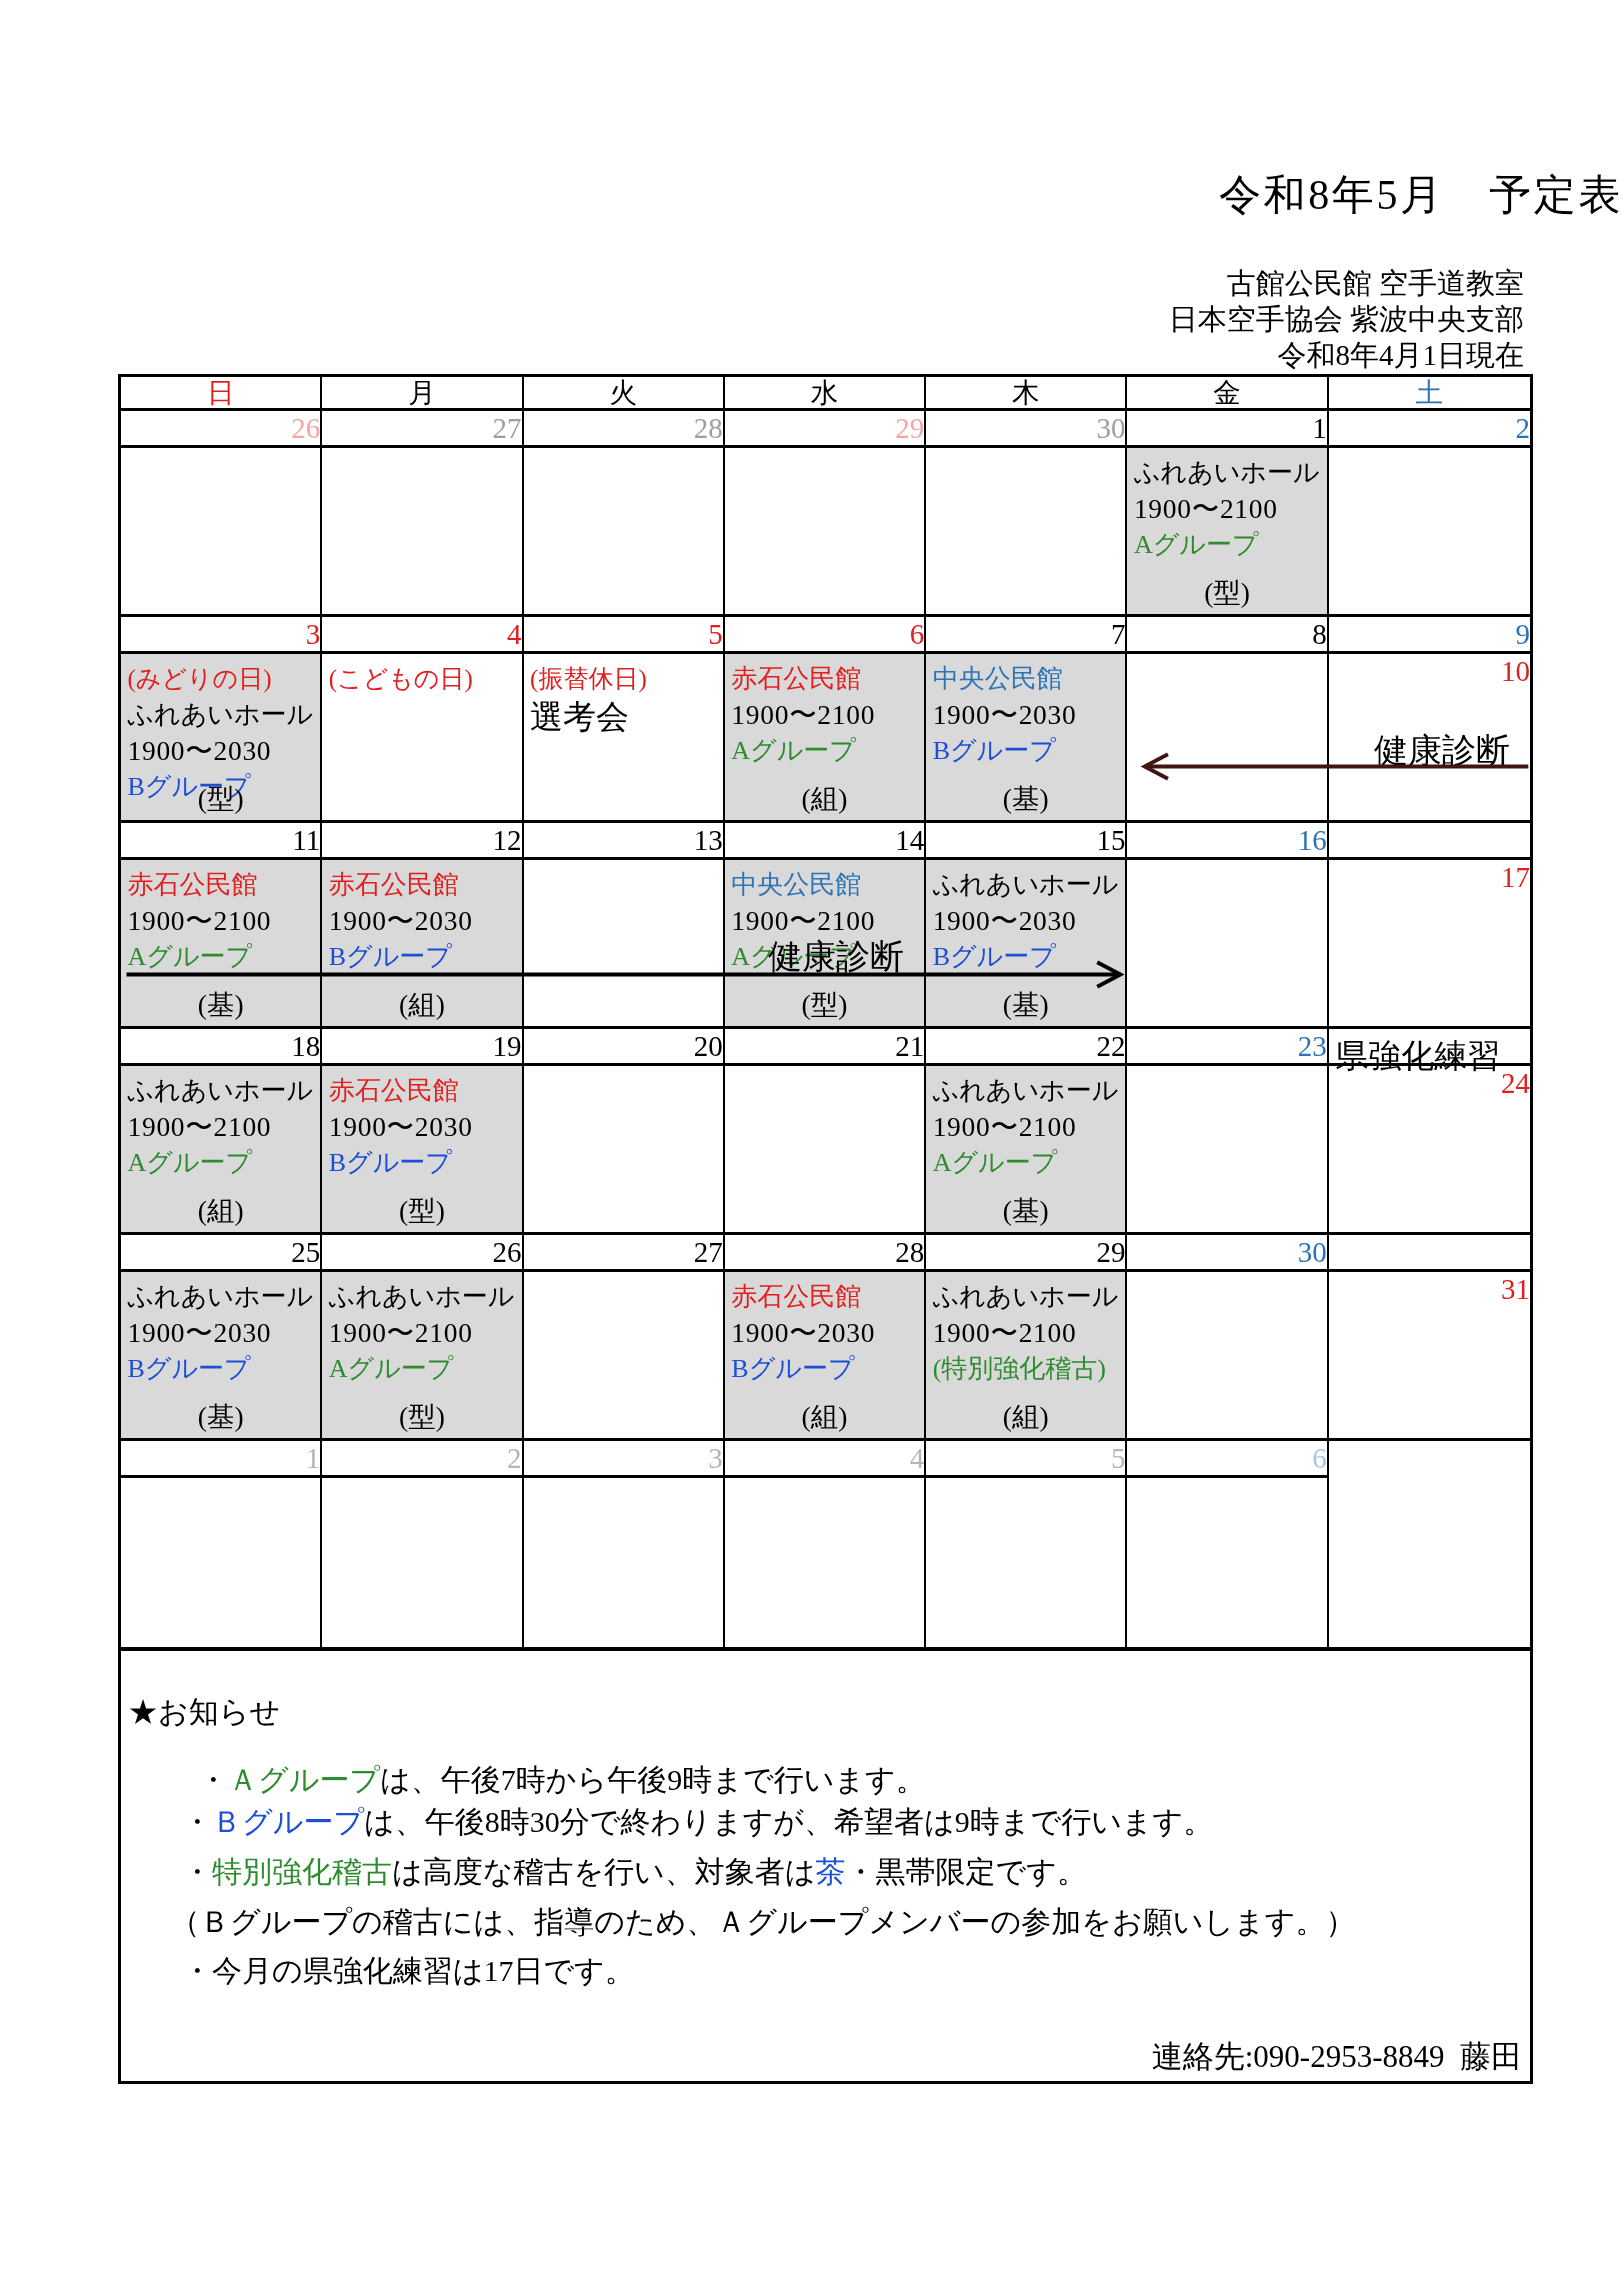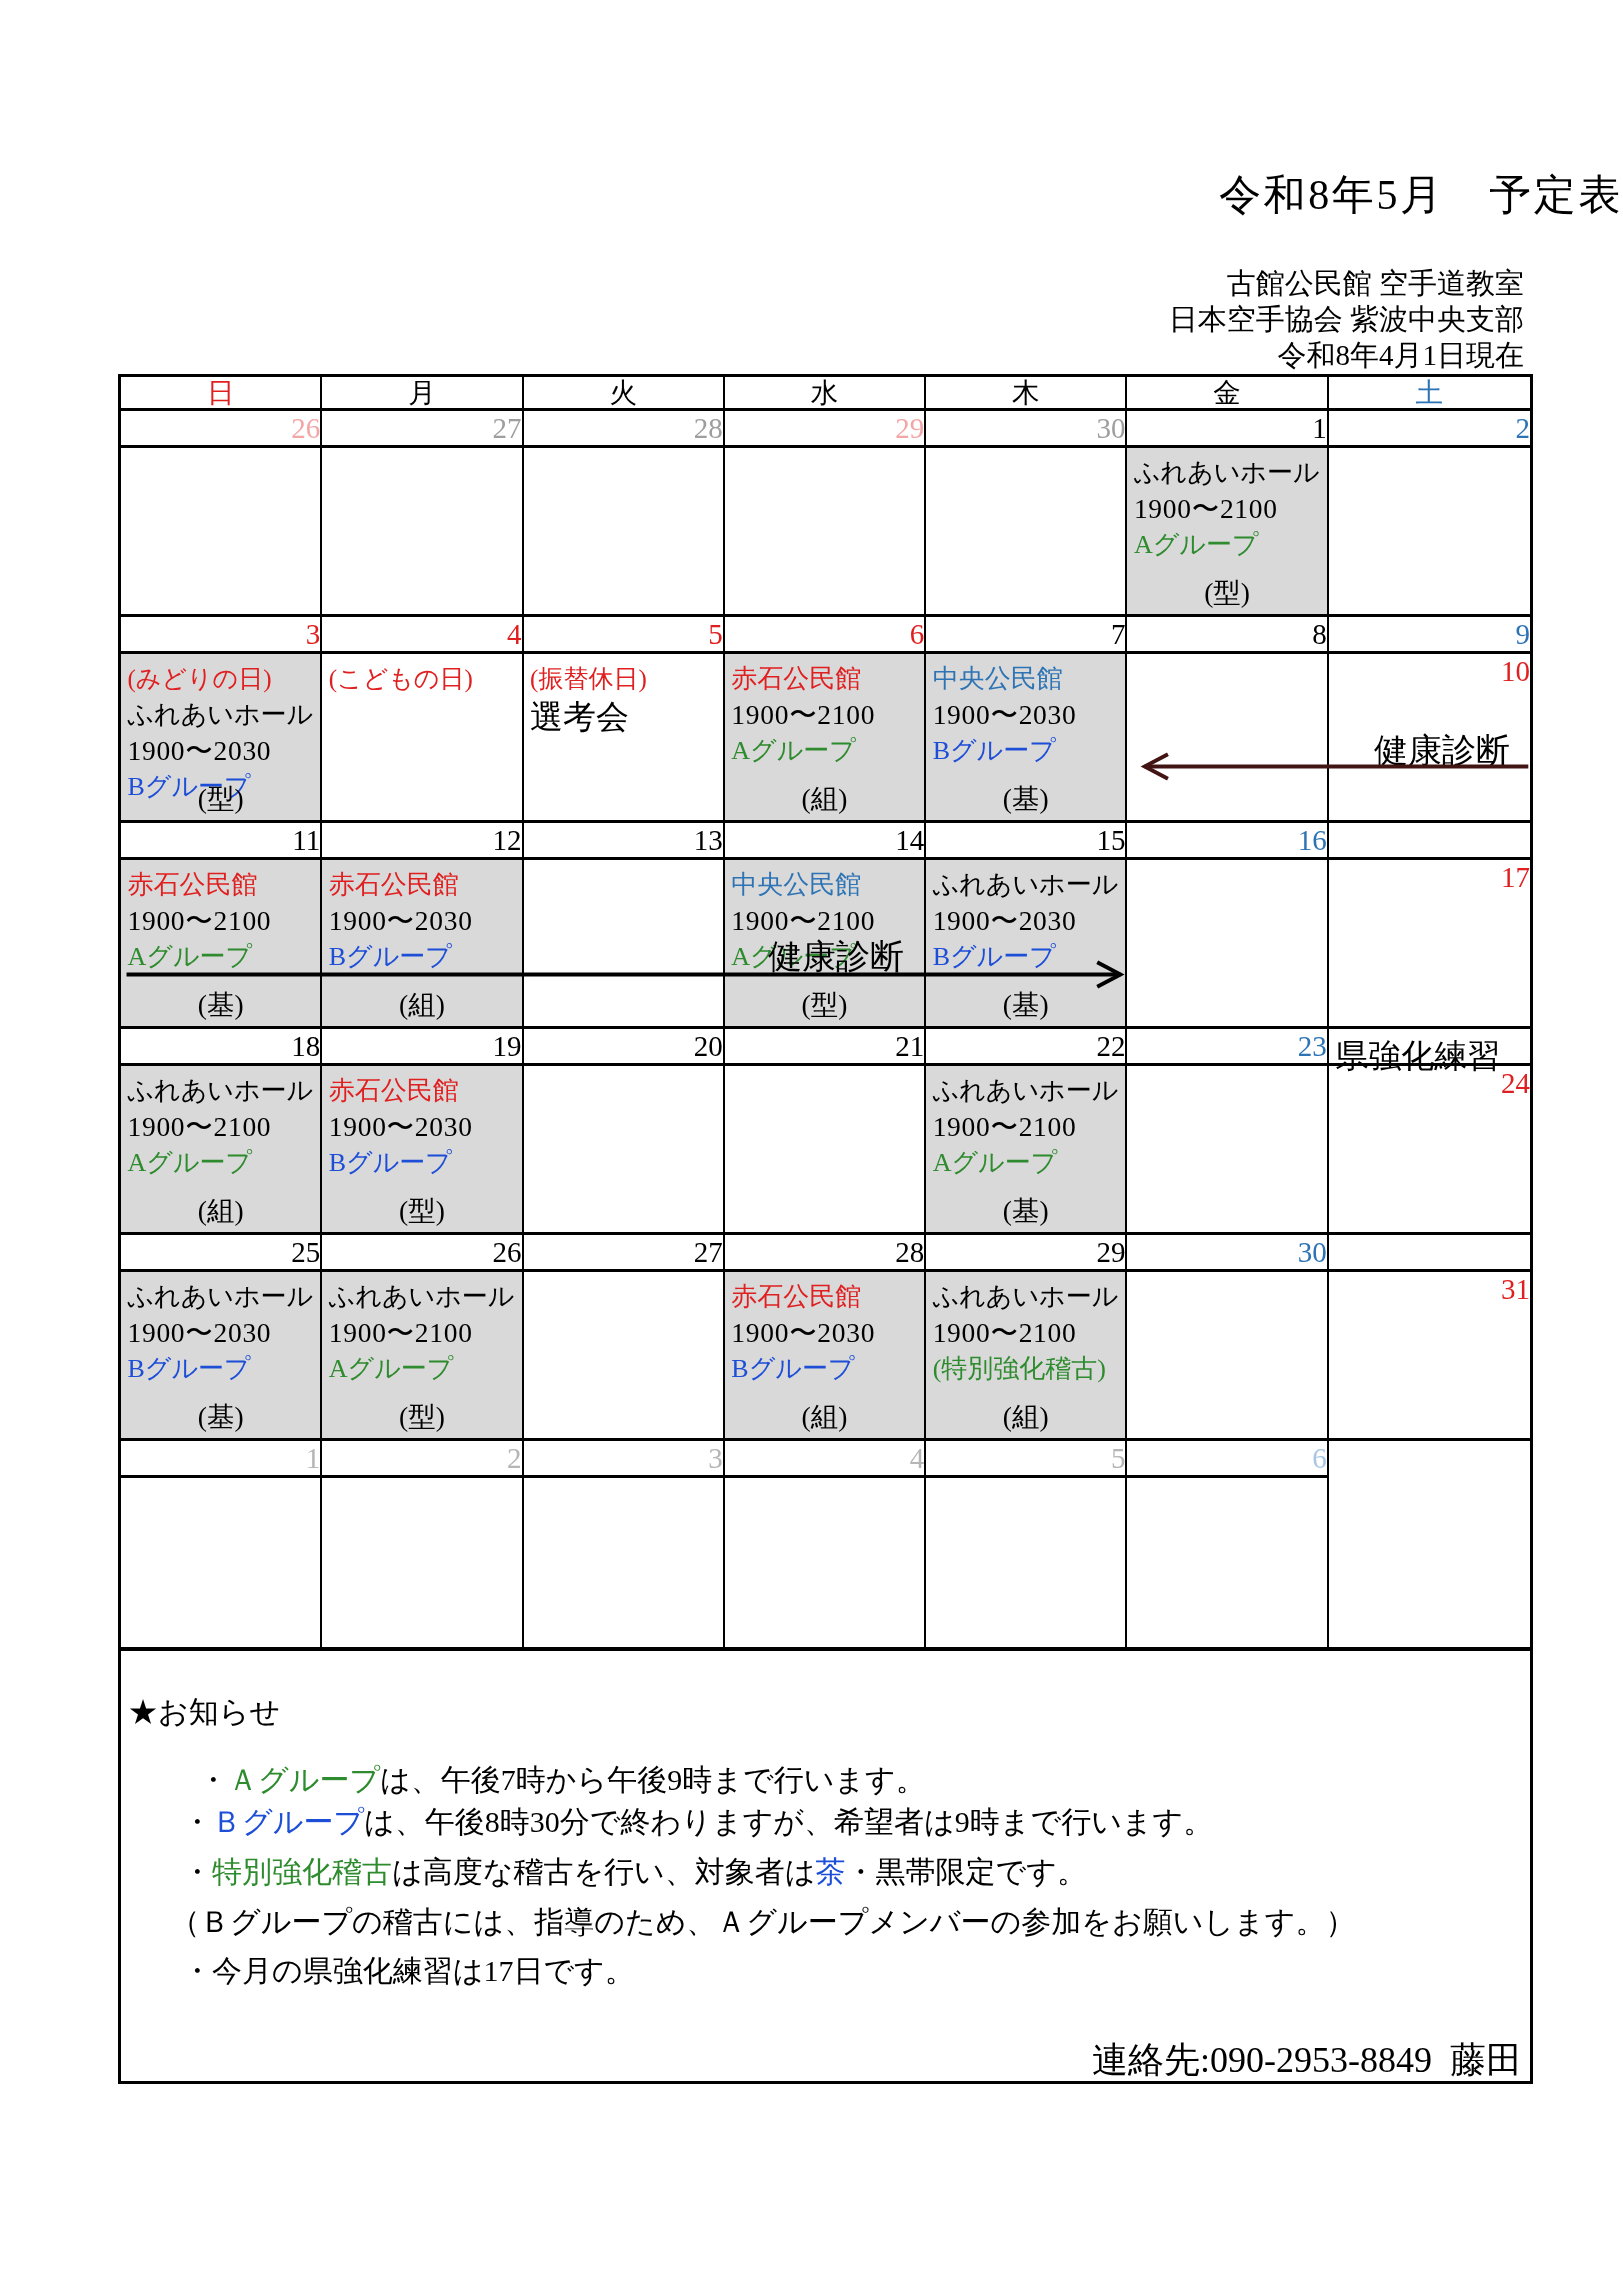--- a/index.html
+++ b/index.html
@@ -39,21 +39,21 @@
   .c-faded{color:#b5b5b5;}
   .c-fadedblue{color:#a9c6e3;}
   
   .annotation-label{position:absolute;font-size:34px;white-space:nowrap;}
   .arrow-svg{position:absolute;}
   
   #notes-box{left:118px;top:1648px;width:1415px;height:436px;box-sizing:border-box;
              border:3.3px solid #000;}
   #notes-title{left:128px;top:1692px;font-size:30px;}
   .note-line{position:absolute;font-size:30px;white-space:nowrap;}
-  #contact-line{right:101px;top:2036px;font-size:36px;white-space:pre;}
+  #contact-line{right:101px;top:2036px;font-size:31px;white-space:pre;}
 </style>
 </head>
 <body>
 
 <div class="abs" id="doc-title">令和8年5月　予定表</div>
 
 <div class="abs" id="org-block">
   <div>古館公民館 空手道教室</div>
   <div>日本空手協会 紫波中央支部</div>
   <div>令和8年4月1日現在</div>

